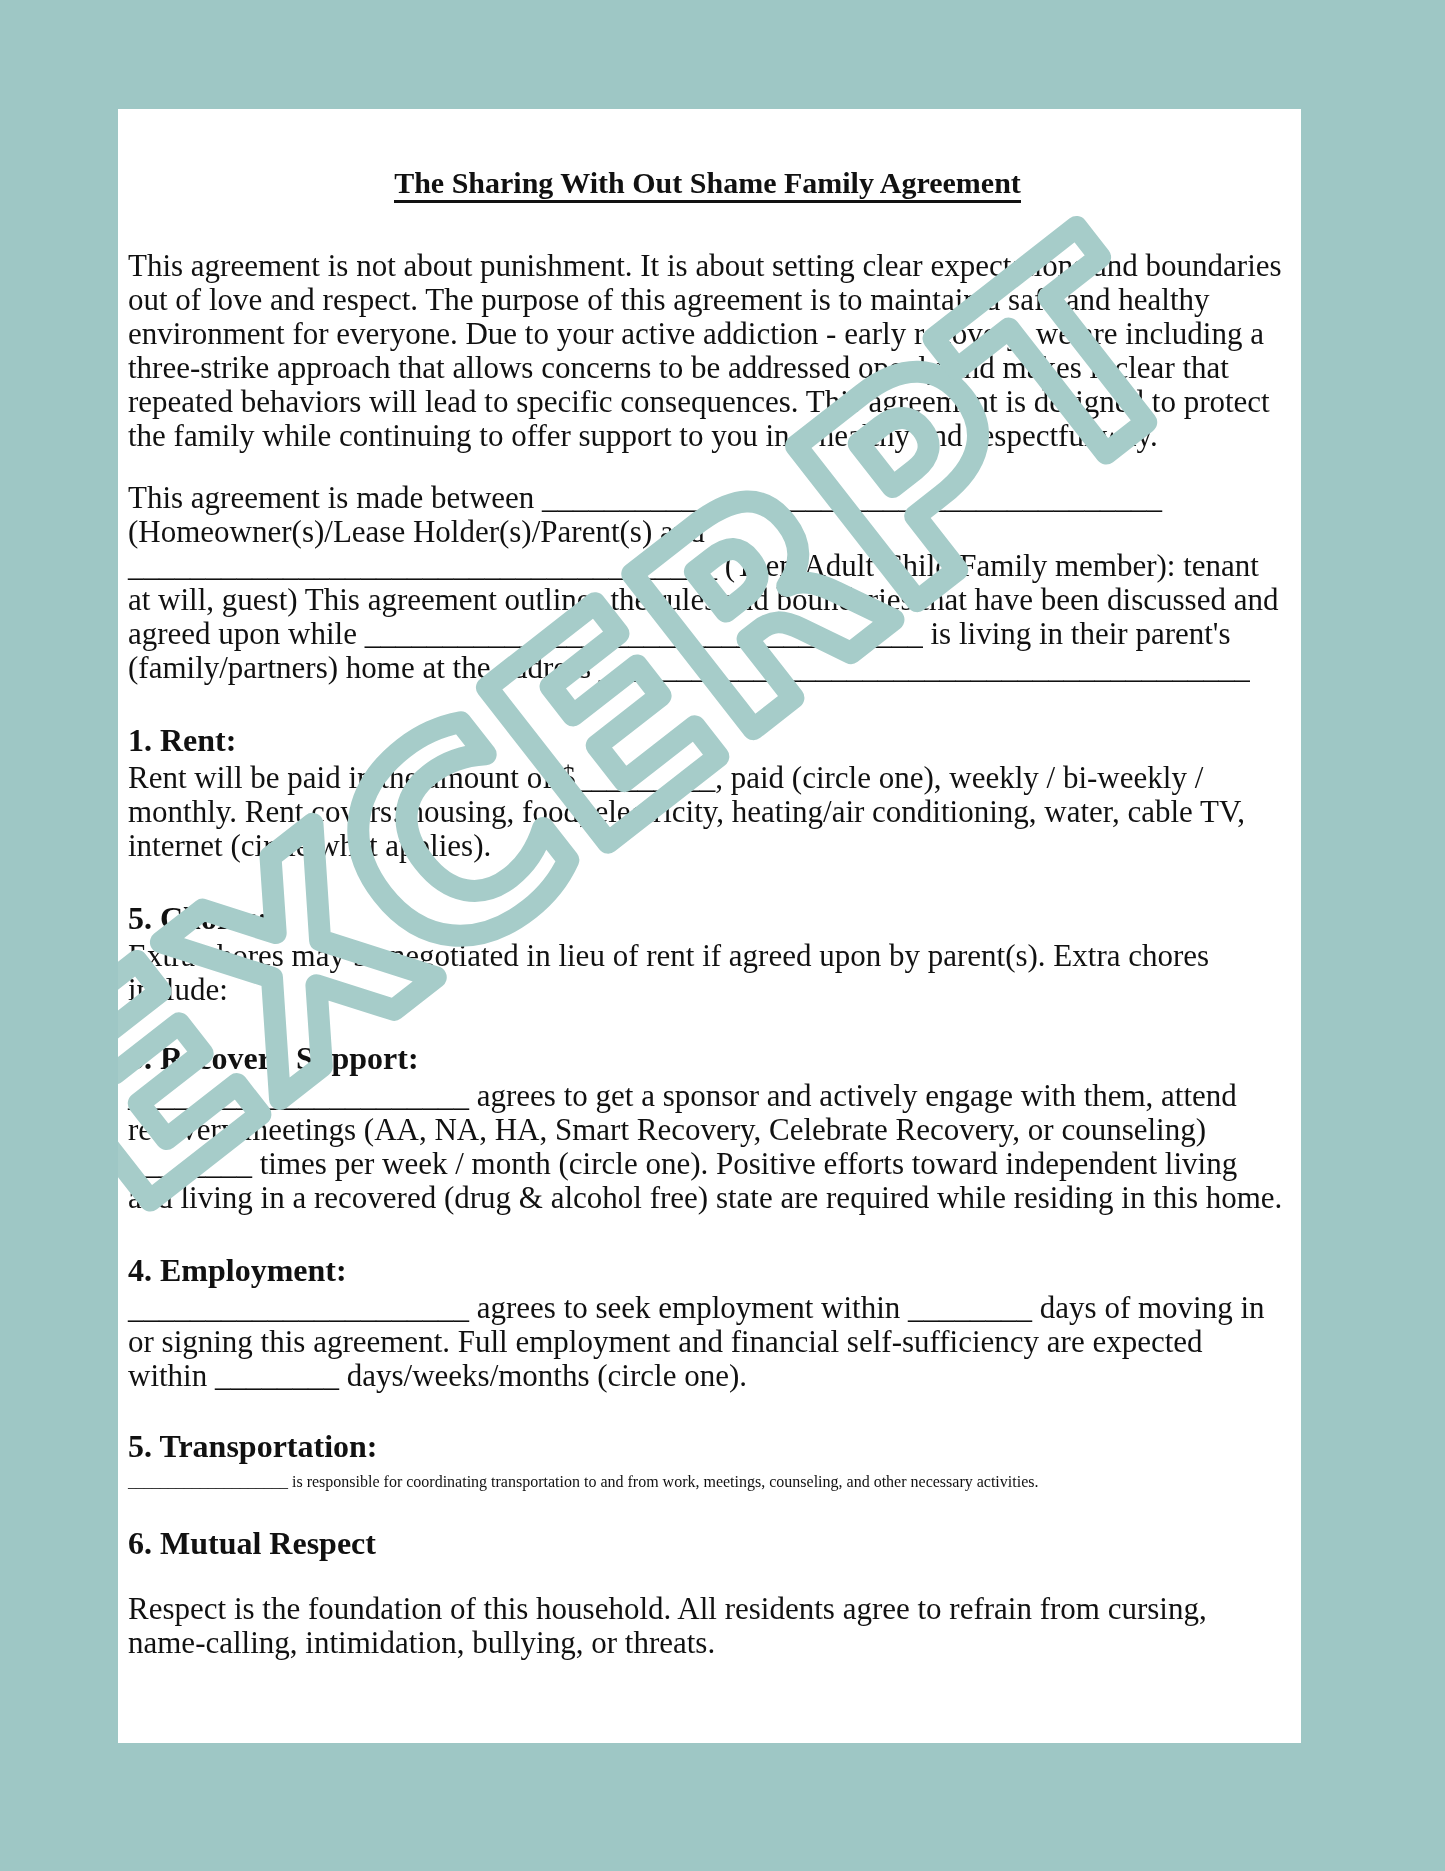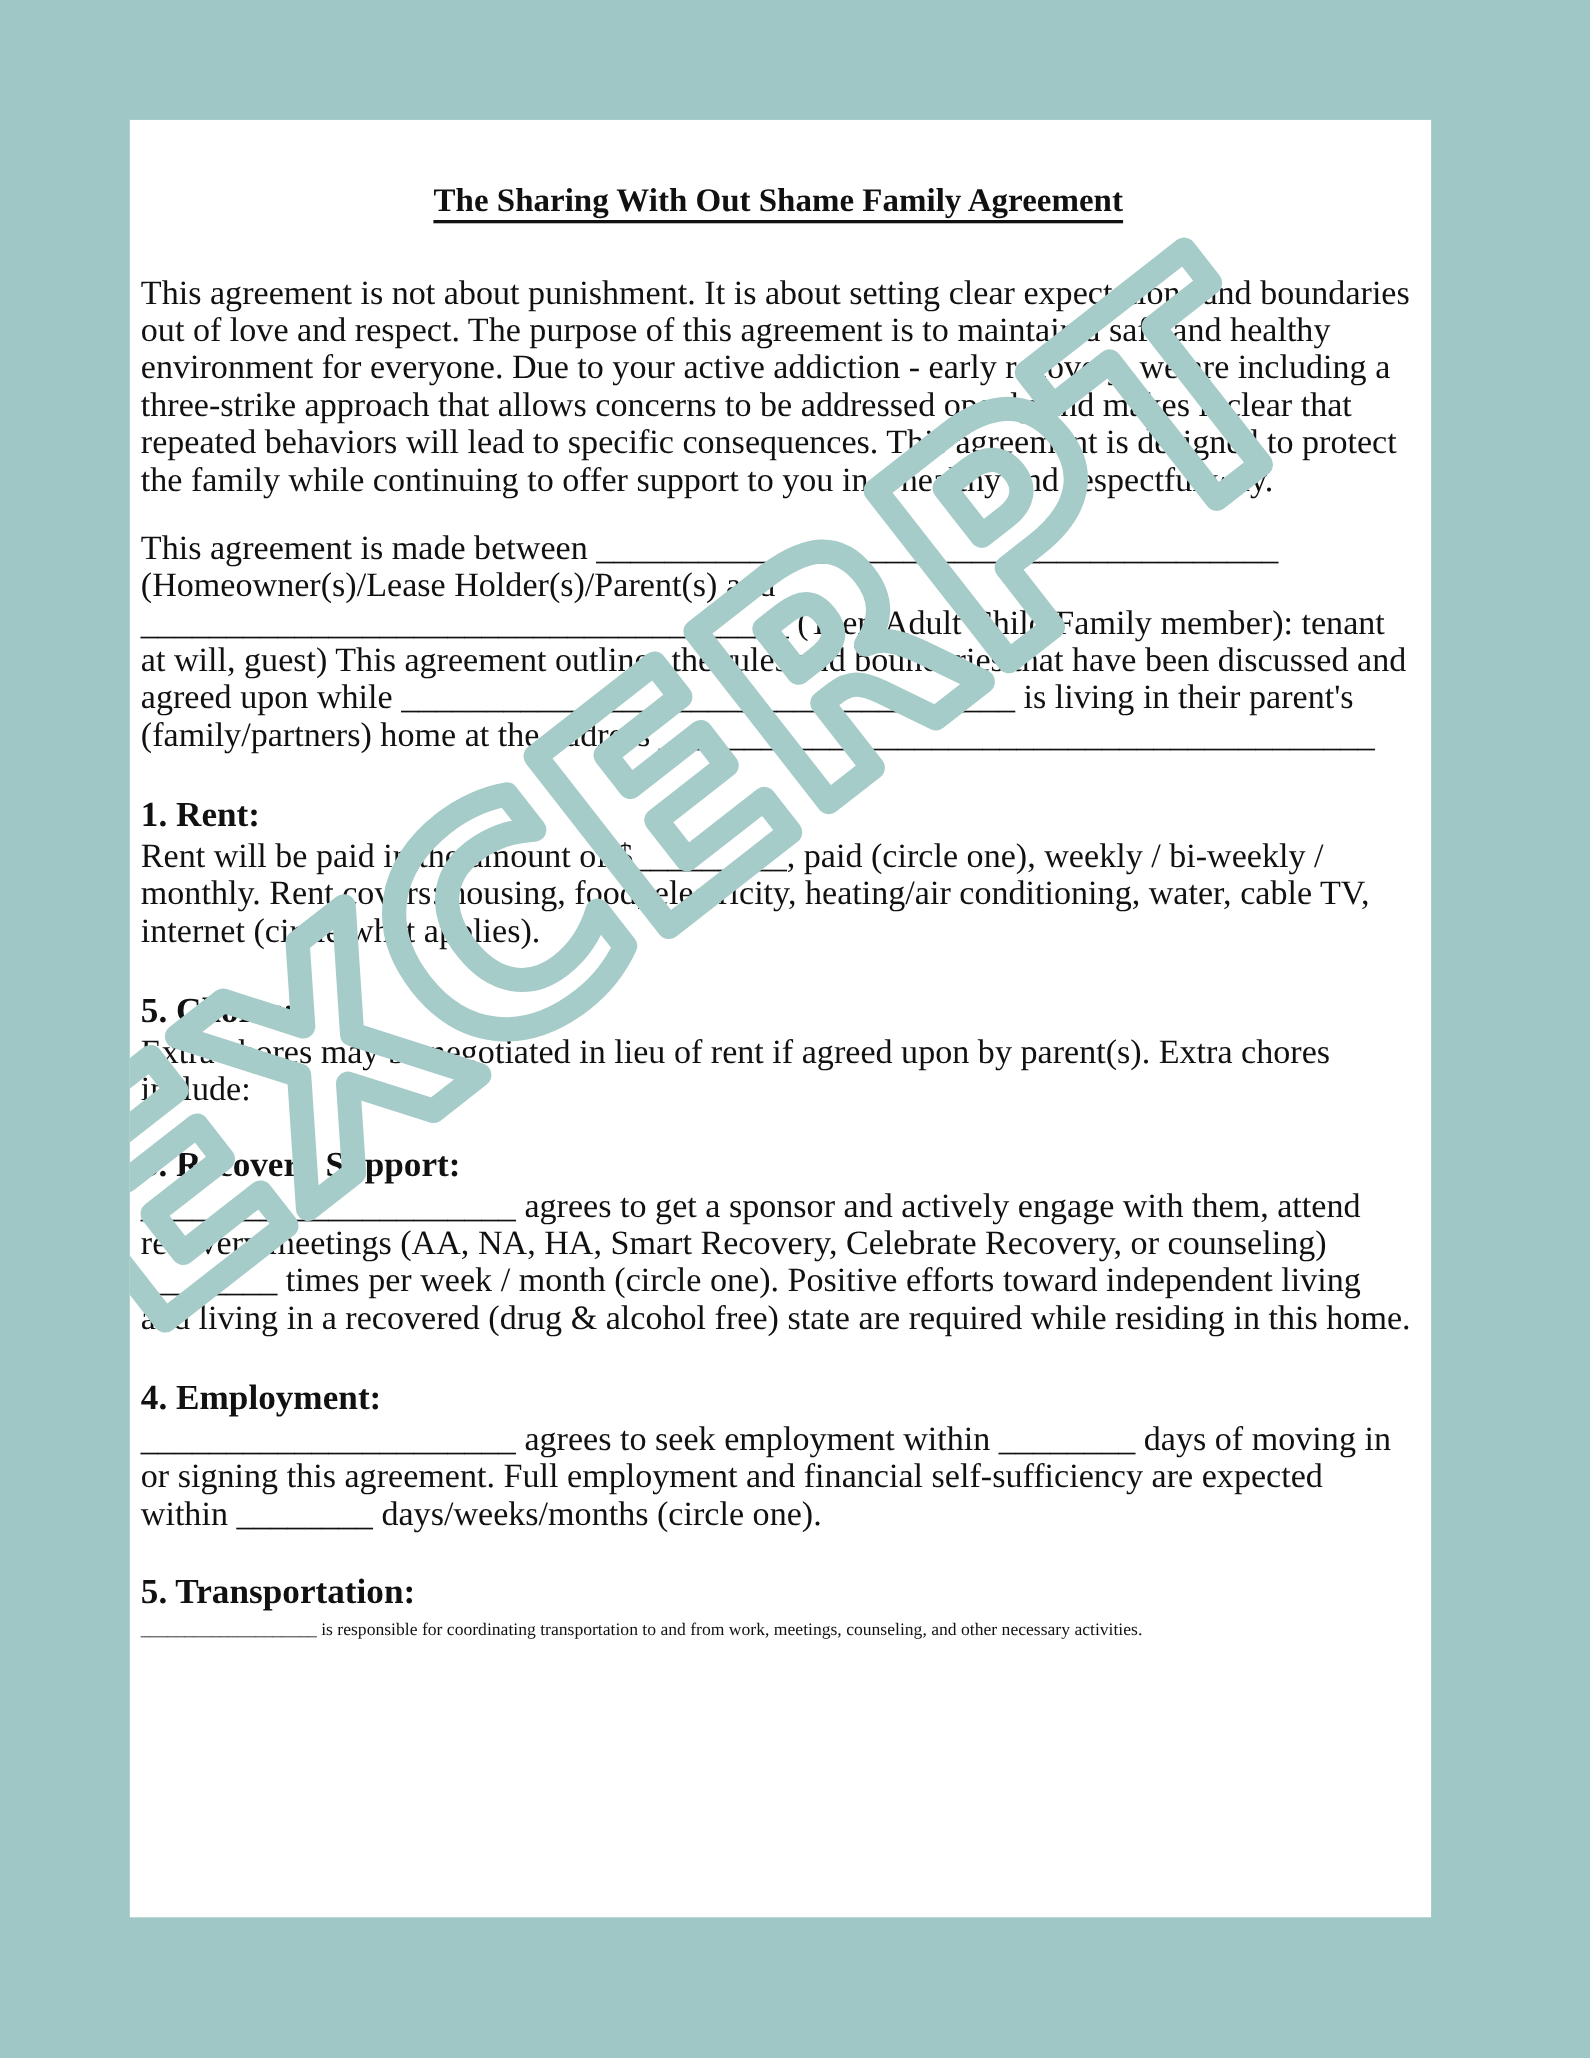--- a/index.html
+++ b/index.html
@@ -90,20 +90,24 @@
       <section class="sec-employment">
         <h2 class="sec-head">4. Employment:</h2>
         <p class="body-par">______________________ agrees to seek employment within ________ days of moving in or signing this agreement. Full employment and financial self-sufficiency are expected within ________ days/weeks/months (circle one).</p>
       </section>
 
       <section class="sec-transportation">
         <h2 class="sec-head">5. Transportation:</h2>
         <p class="body-par">____________________ is responsible for coordinating transportation to and from work, meetings, counseling, and other necessary activities.</p>
       </section>
 
+      <section class="sec-mutual">
+        <h2 class="sec-head">6. Mutual Respect</h2>
+        <p class="body-par">Respect is the foundation of this household. All residents agree to refrain from cursing, name-calling, intimidation, bullying, or threats.</p>
+      </section>
 
     </div>
 
     <svg class="watermark-svg" width="1600" height="500" viewBox="0 0 1600 500">
       <text class="watermark-text" x="800" y="347" text-anchor="middle">EXCERPT</text>
     </svg>
 
   </div>
 </div>
 

